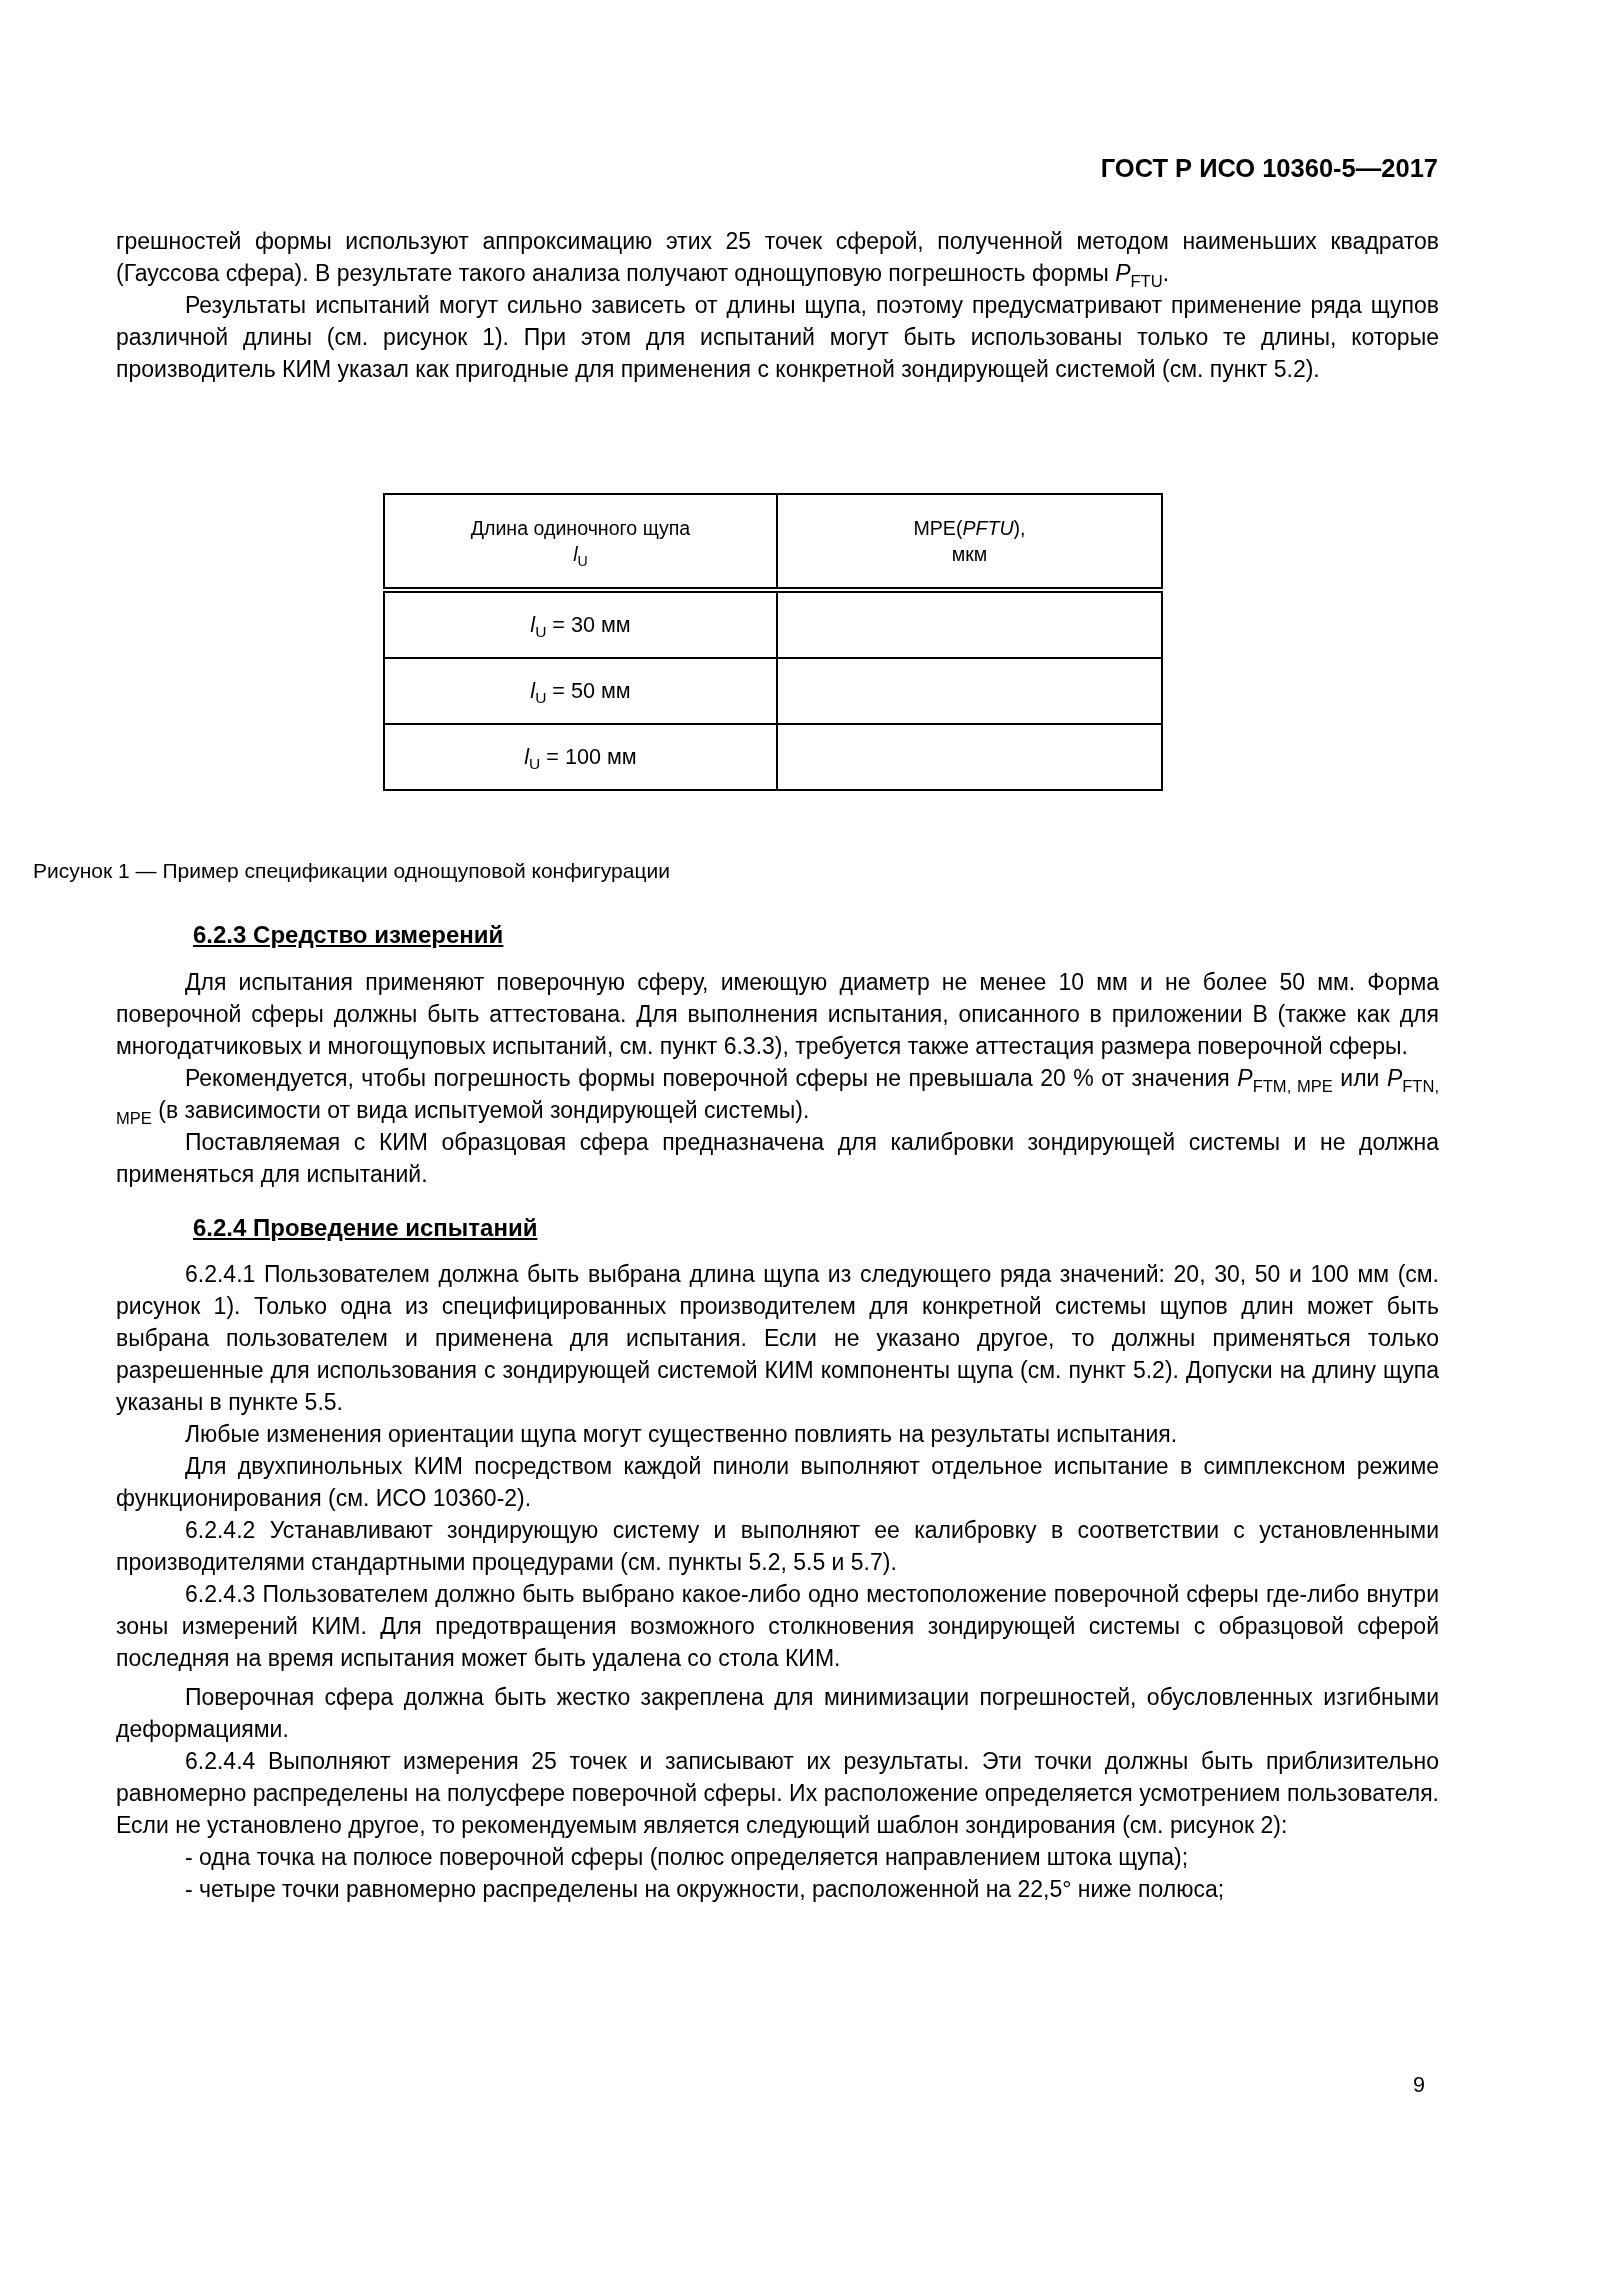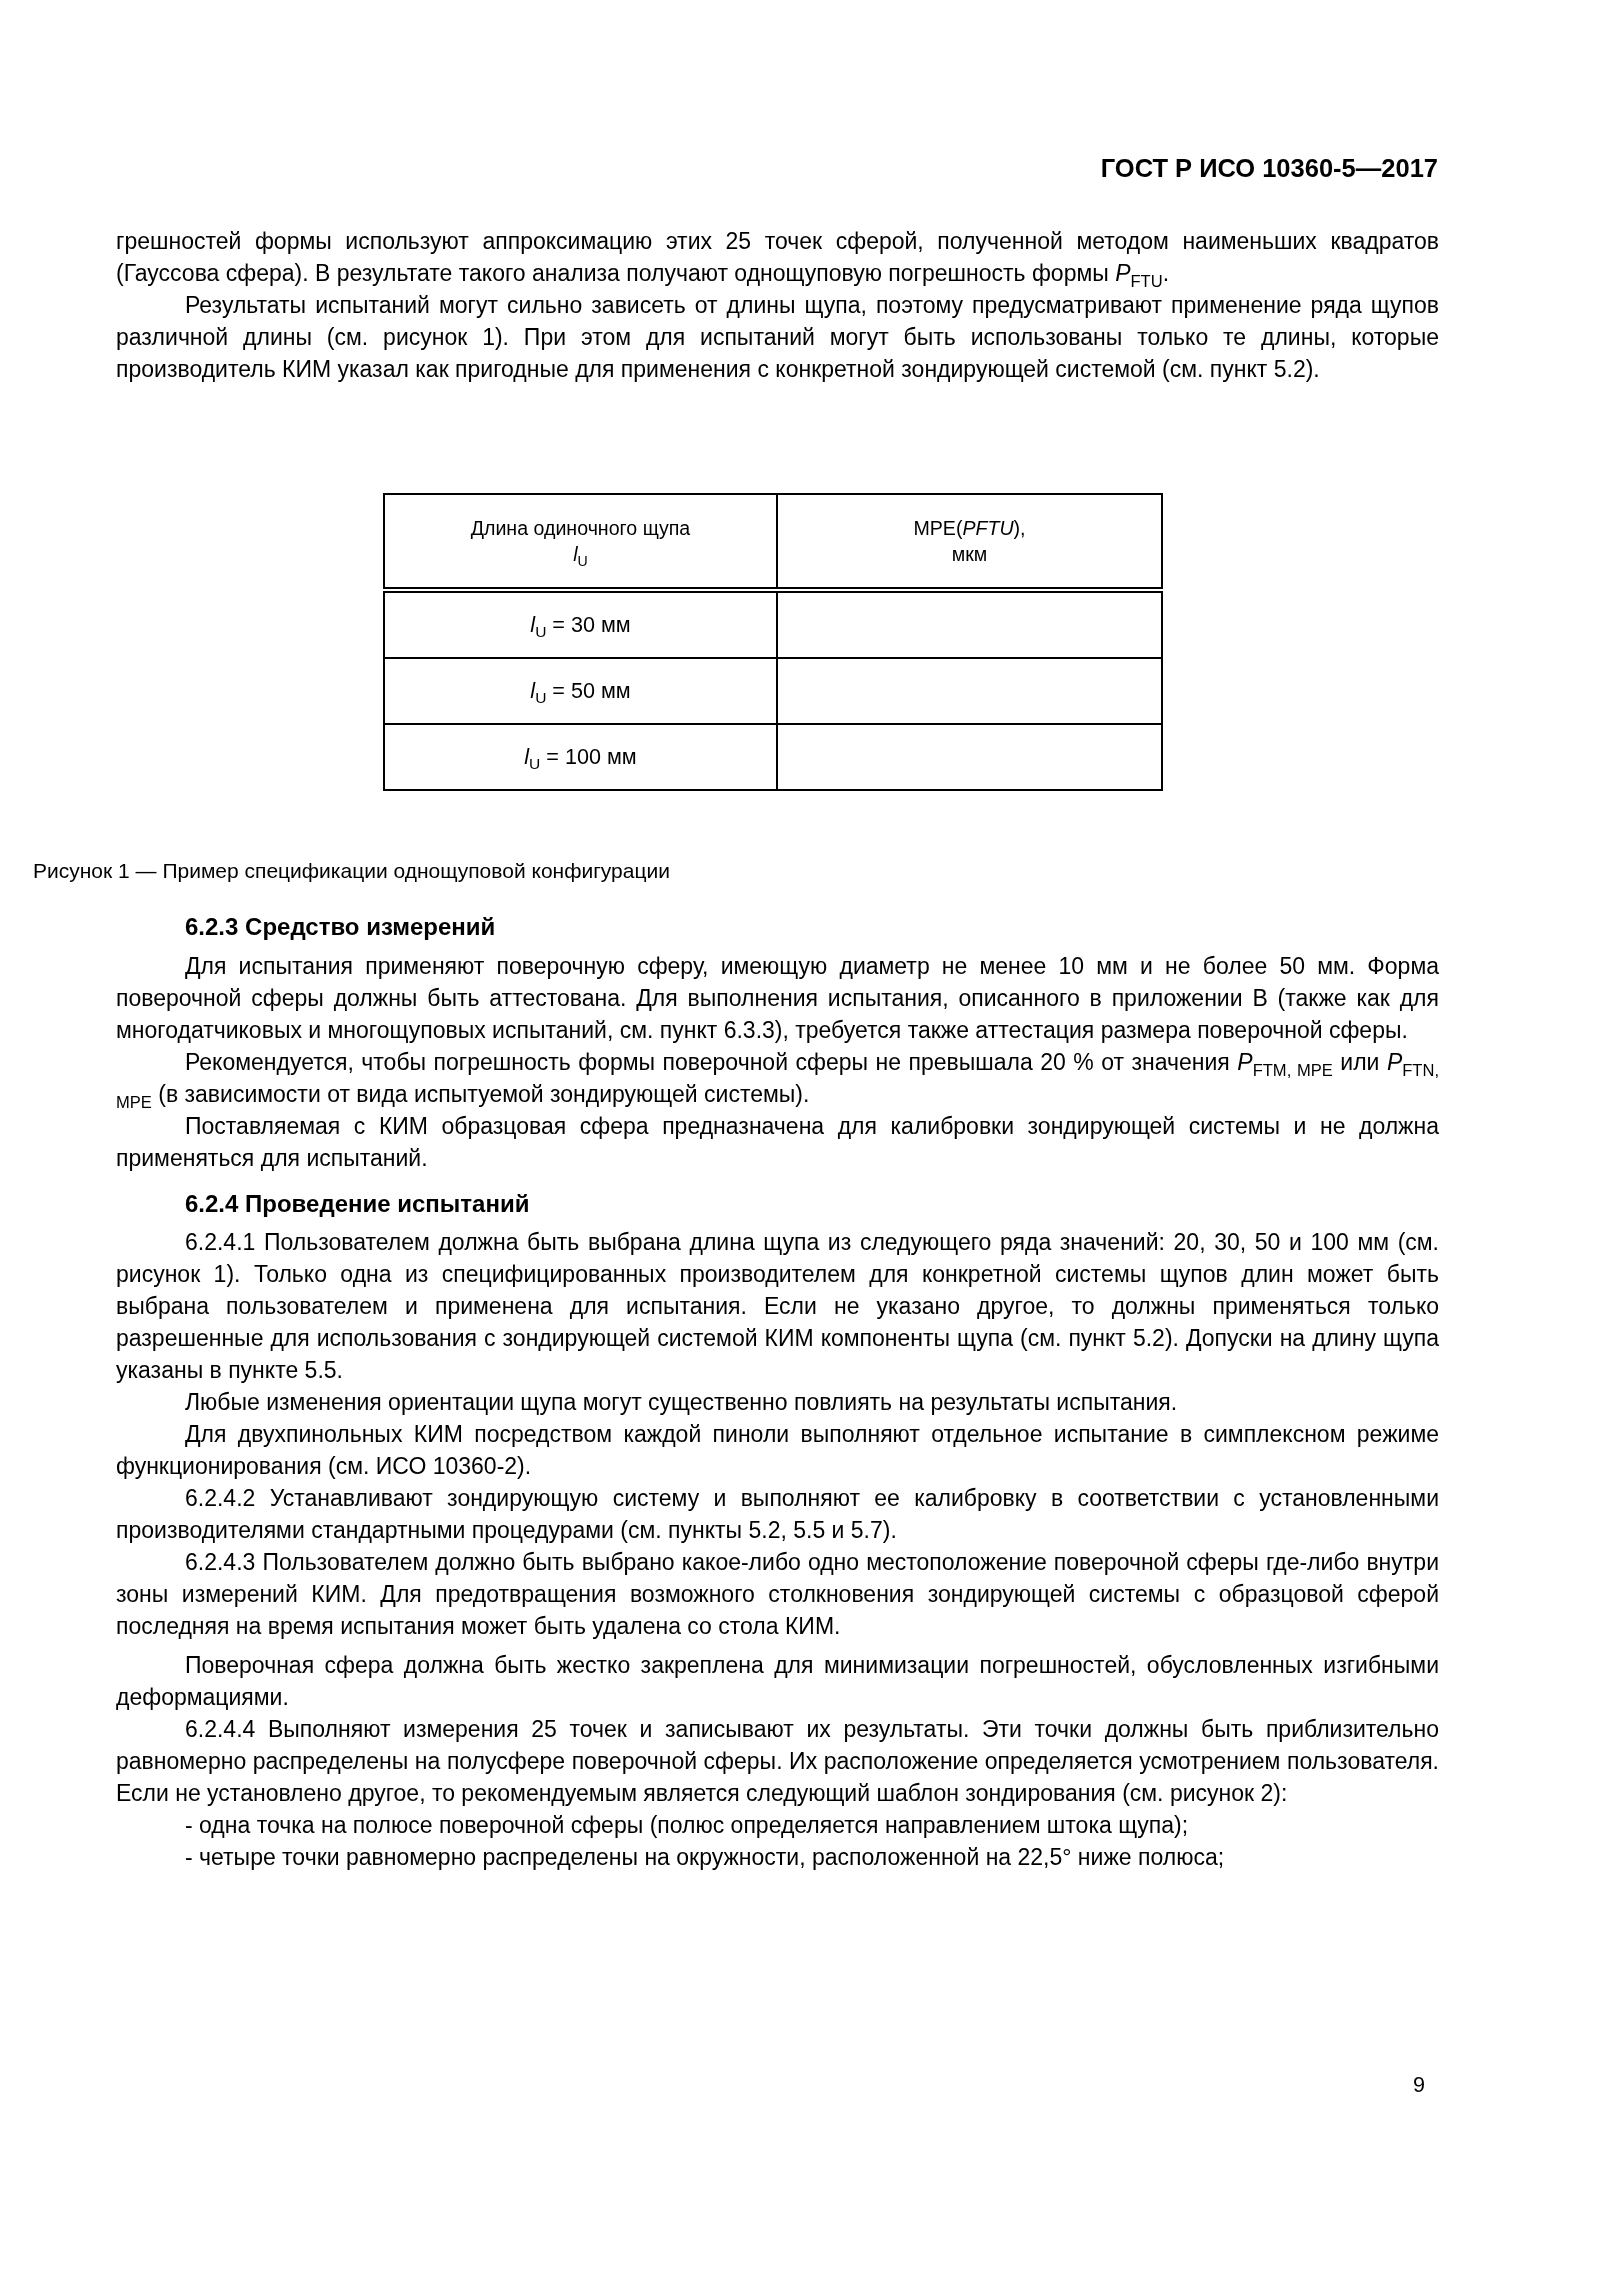--- a/index.html
+++ b/index.html
@@ -4,21 +4,21 @@
 <style>
   html, body { margin: 0; padding: 0; background: #ffffff; }
   body { width: 1623px; height: 2295px; position: relative; overflow: hidden;
          font-family: "Liberation Sans", sans-serif; color: #000; }
   .page-header { position: absolute; top: 154px; right: 185px; font-weight: bold;
                  font-size: 25.5px; letter-spacing: 0px; }
   .body-text { position: absolute; left: 116px; width: 1323px; font-size: 23px;
                line-height: 32px; text-align: justify; }
   .p { margin: 0; text-indent: 69px; text-align: justify; text-align-last: left; }
   .p.noindent { text-indent: 0; }
-  .h { margin: 0; text-indent: 69px; font-weight: bold; font-size: 24px; }
+  .h { margin: 8px; text-indent: 69px; font-weight: bold; font-size: 24px; text-decoration: underline; }
   .sym { font-style: italic; }
   sub { font-size: 0.72em; vertical-align: -0.35em; line-height: 0; font-style: normal; }
   .fig-table { position: absolute; left: 383px; top: 493px; width: 780px;
                border-collapse: collapse; font-size: 19.6px; }
   .fig-table td { border: 2.6px solid #000; text-align: center; vertical-align: middle; padding: 2px; }
   .fig-table tr.head td { height: 88px; border-bottom: 6.5px double #000; line-height: 26px; }
   .fig-table tr.row td { height: 60px; font-size: 21.6px; }
   .fig-table td.c1 { width: 387px; }
   .caption { position: absolute; top: 859px; left: 0; width: 1551px; text-align: left; font-size: 21px; margin-left: 33px; }
   .page-num { position: absolute; top: 2072px; left: 1413px; font-size: 21.6px; }

